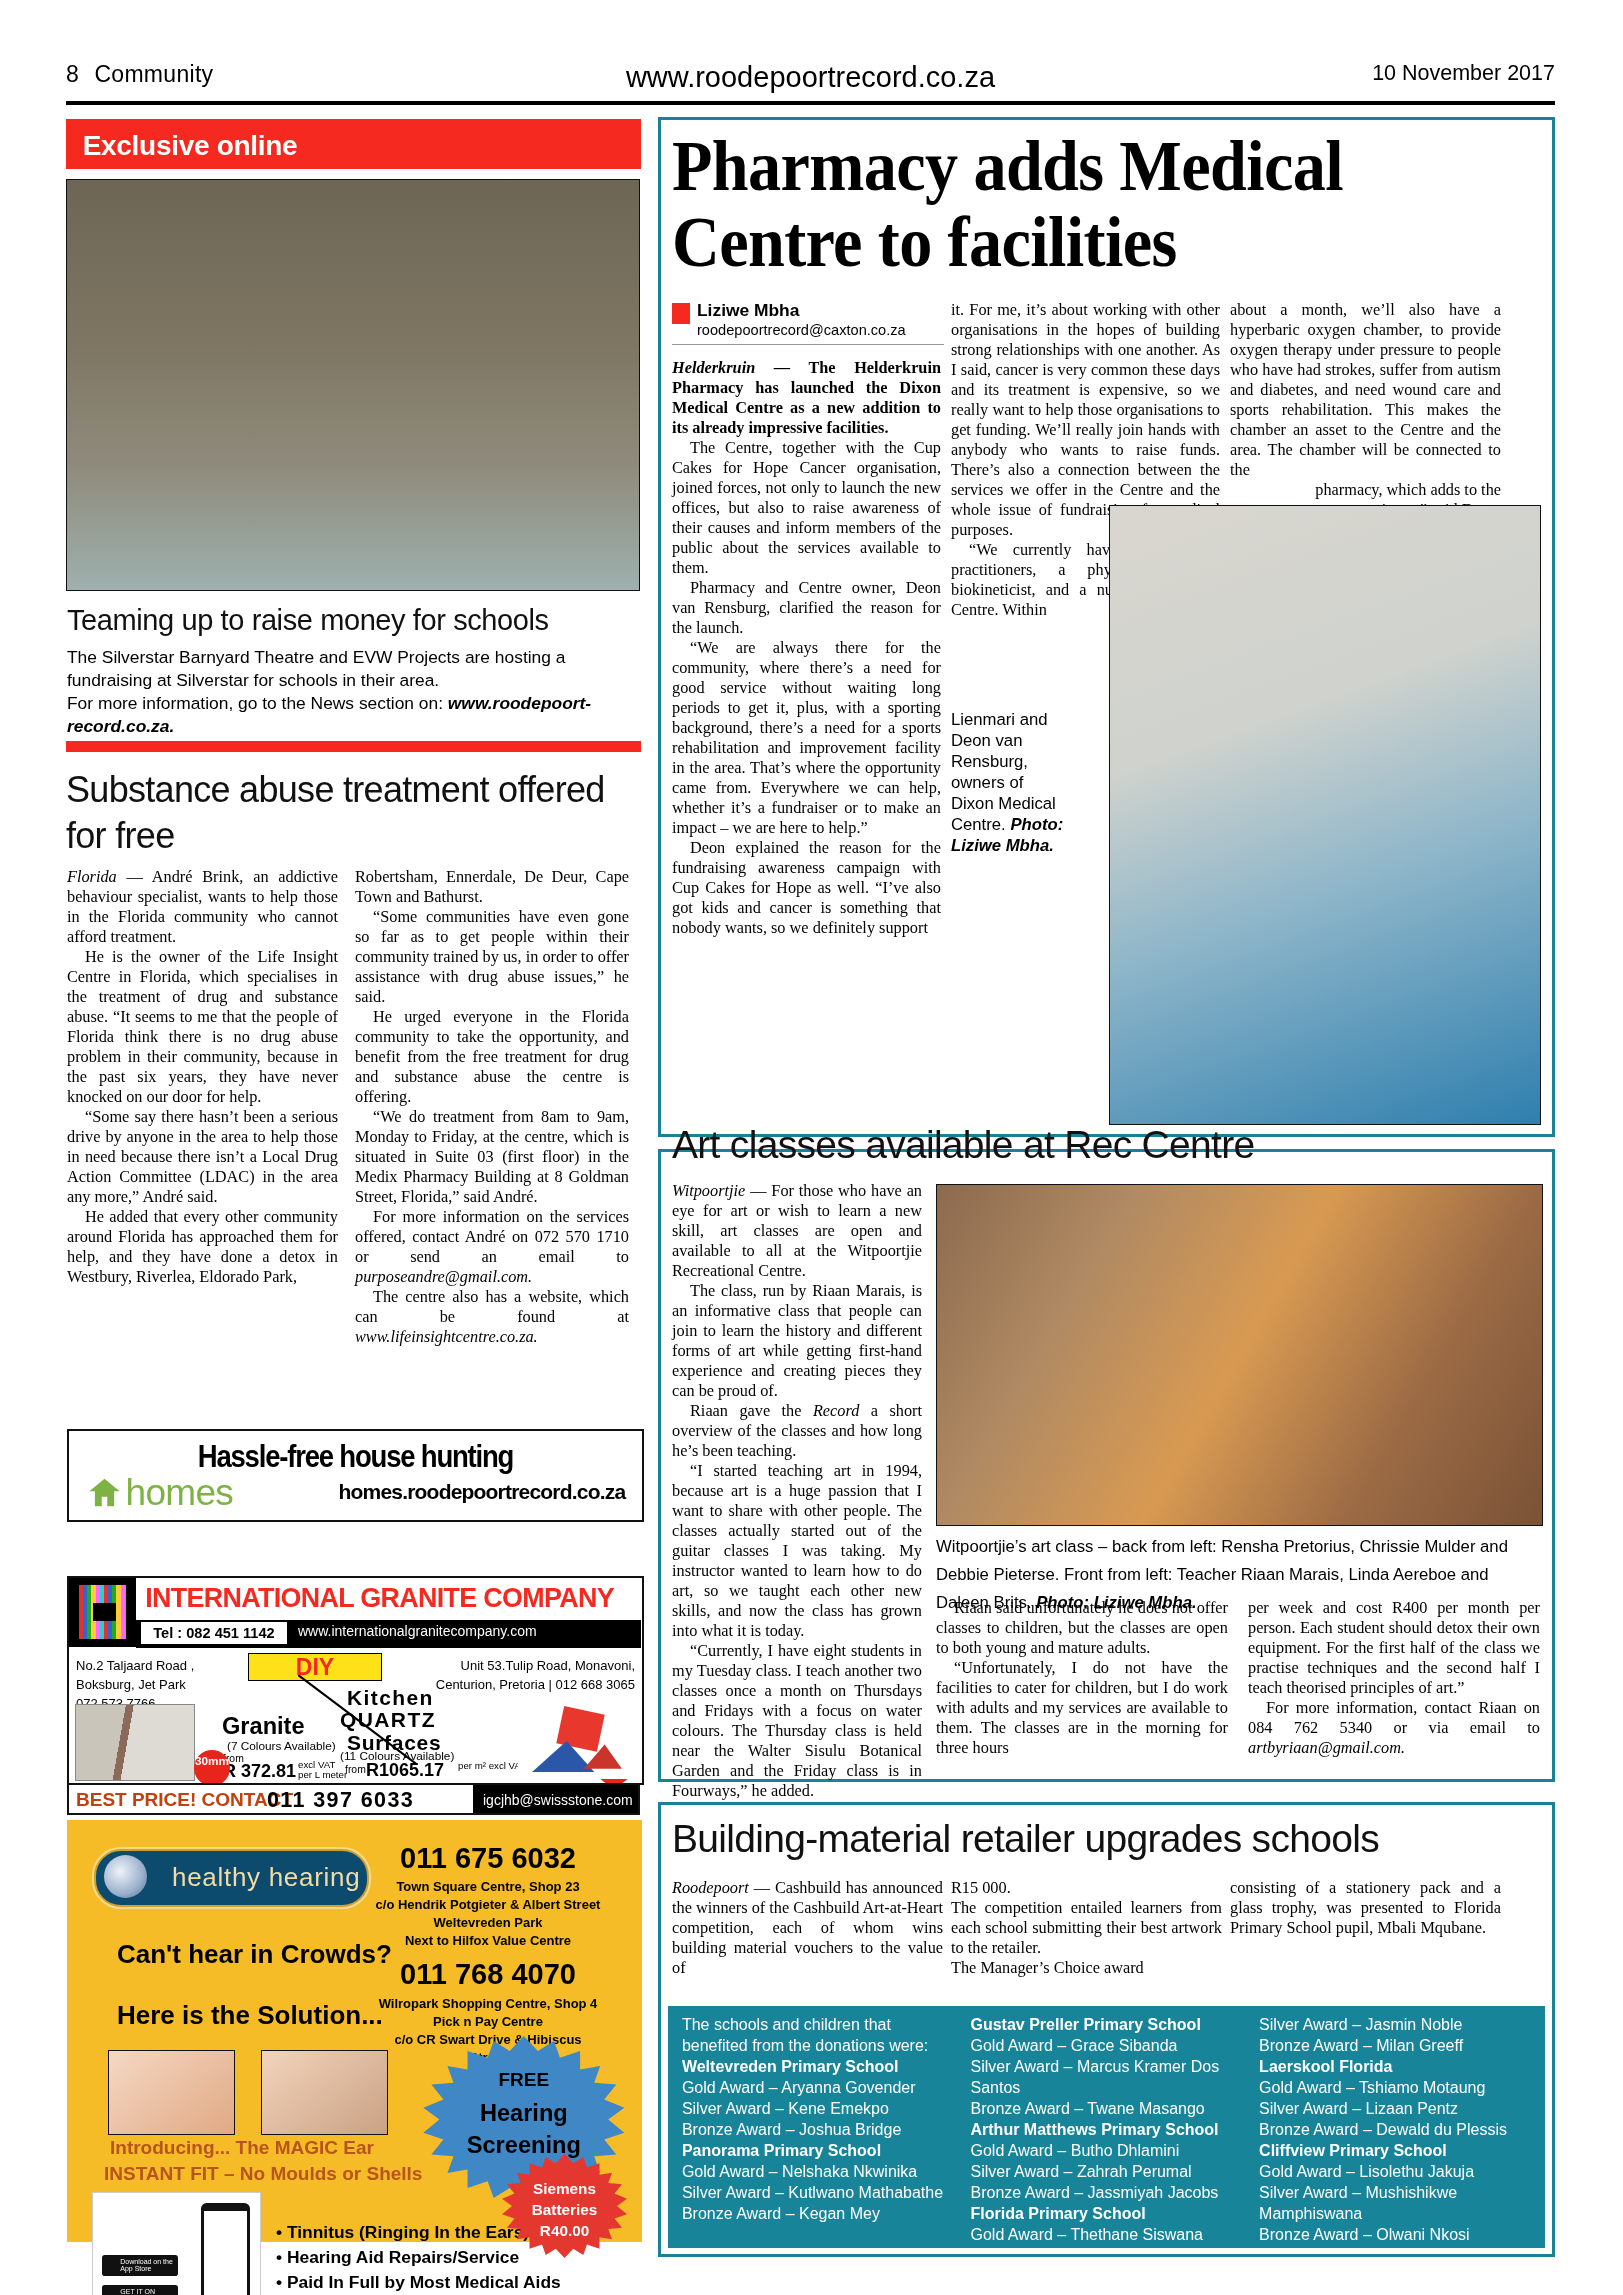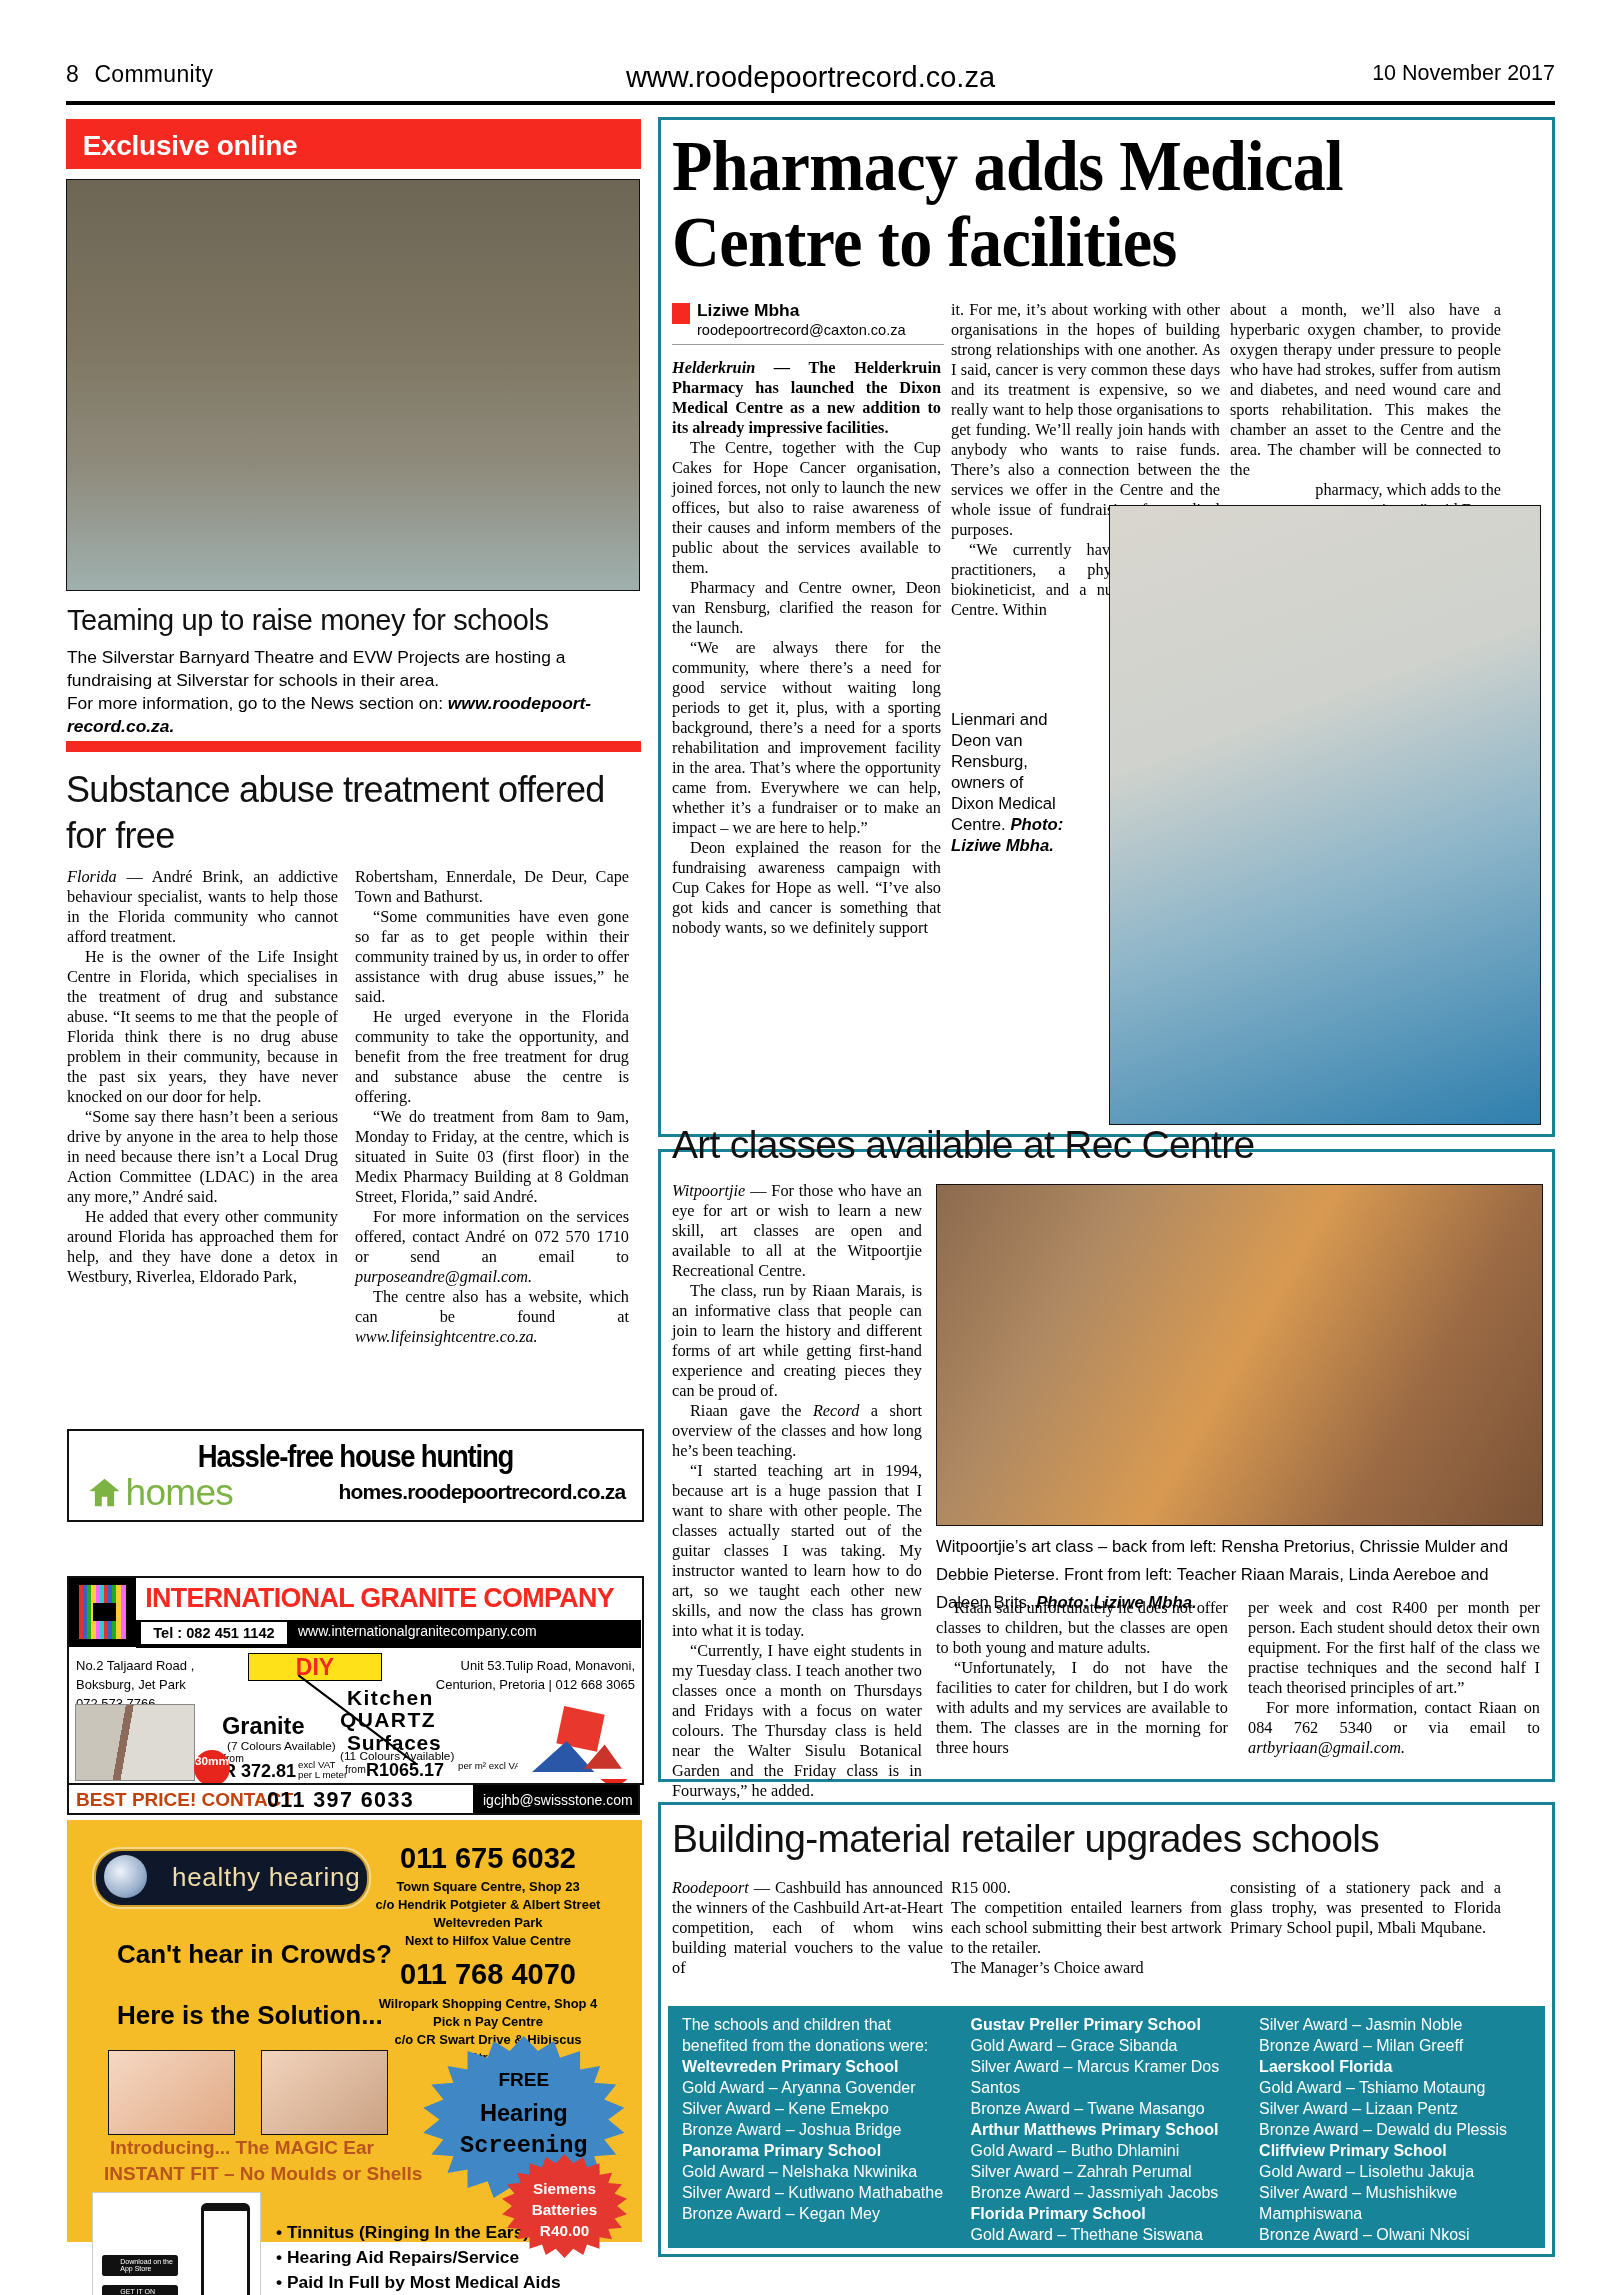--- a/index.html
+++ b/index.html
@@ -93,21 +93,21 @@
   .gr-vat2{position:absolute;left:389px;top:183px;font-family:"Liberation Sans",sans-serif;font-size:9.7px;line-height:10.4px;}
 
   .gr-bottom{position:absolute;left:67px;top:1783px;width:573px;height:32px;border:2.1px solid #111;background:#000;box-sizing:border-box;}
   .gr-bw{position:absolute;left:0;top:0;width:404px;height:28px;background:#fff;}
   .gr-best{position:absolute;left:7px;top:4.2px;color:#c2410c;font-family:"Liberation Sans",sans-serif;font-weight:bold;font-size:19px;}
   .gr-phone{position:absolute;left:198px;top:2.8px;font-family:"Liberation Sans",sans-serif;font-weight:bold;font-size:21.5px;letter-spacing:1.4px;}
   .gr-mail{position:absolute;left:414px;top:7px;color:#fff;font-family:"Liberation Sans",sans-serif;font-size:14px;}
 
   
   .hear-ad{position:absolute;left:67px;top:1820px;width:573px;height:420px;background:#f5bc27;border:1.4px solid #f5bc27;}
-  .hear-logo{position:absolute;left:26px;top:28px;width:271px;height:54px;background:#0f172a;border-radius:27px;
+  .hear-logo{position:absolute;left:26px;top:28px;width:271px;height:54px;background:#0c4a6e;border-radius:27px;
      border:2.1px solid #cfa02a;box-shadow:0 0 0 2.1px #f5d98a;}
   .hear-logo .lw{position:absolute;left:76px;top:11px;color:#f0dca6;font-family:"Liberation Sans",sans-serif;font-size:26px;letter-spacing:0.7px;}
   .hear-logo .ear{position:absolute;left:8.3px;top:4.2px;width:43px;height:43px;border-radius:50%;
      background:radial-gradient(circle at 38% 38%,#eef3fa,#9ab0cc 60%,#4a6c99);}
   .hear-q1{position:absolute;left:49px;top:118px;font-family:"Liberation Sans",sans-serif;font-weight:bold;font-size:26px;}
   .hear-q2{position:absolute;left:49px;top:179px;font-family:"Liberation Sans",sans-serif;font-weight:bold;font-size:26px;}
   .hear-ph1{position:absolute;right:14px;top:21px;width:278px;text-align:center;font-family:"Liberation Sans",sans-serif;font-weight:bold;font-size:29px;}
   .hear-a1{position:absolute;right:14px;top:57px;width:278px;text-align:center;font-family:"Liberation Sans",sans-serif;font-weight:bold;font-size:13px;line-height:18px;}
   .hear-ph2{position:absolute;right:14px;top:137px;width:278px;text-align:center;font-family:"Liberation Sans",sans-serif;font-weight:bold;font-size:29px;}
   .hear-a2{position:absolute;right:14px;top:174px;width:278px;text-align:center;font-family:"Liberation Sans",sans-serif;font-weight:bold;font-size:13px;line-height:18px;}
@@ -120,21 +120,21 @@
   .hear-app{position:absolute;left:23.6px;top:371px;width:167px;height:128px;background:#fff;border:0.7px solid #ccc;}
   .hear-app .store{position:absolute;left:9.7px;width:76px;height:21px;background:#111;border-radius:2.8px;color:#fff;
      font-family:"Liberation Sans",sans-serif;font-size:7px;line-height:7.6px;padding:2.8px 0 0 18px;box-sizing:border-box;}
   .hear-app .phone{position:absolute;right:9.7px;top:9.7px;width:49px;height:104px;background:#111;border-radius:5.6px;}
   .hear-app .phone i{position:absolute;left:2.8px;top:8.3px;right:2.8px;bottom:9.7px;background:#fff;display:block;}
   .hear-bul{position:absolute;left:208px;top:399px;font-family:"Liberation Sans",sans-serif;font-weight:bold;font-size:17.4px;line-height:25px;}
   .starburst-blue{position:absolute;right:16.7px;top:215px;width:201px;height:167px;background:#3f88c5;
      clip-path:polygon(50% 0%,57% 9%,65% 3%,68% 13%,78% 9%,78% 20%,88% 18%,85% 28%,96% 29%,90% 38%,100% 43%,92% 50%,100% 58%,90% 62%,96% 71%,85% 72%,88% 82%,78% 80%,78% 91%,68% 87%,65% 97%,57% 91%,50% 100%,43% 91%,35% 97%,32% 87%,22% 91%,22% 80%,12% 82%,15% 72%,4% 71%,10% 62%,0% 58%,8% 50%,0% 43%,10% 38%,4% 29%,15% 28%,12% 18%,22% 20%,22% 9%,32% 13%,35% 3%,43% 9%);}
   .sb-t1{position:absolute;left:0;top:33px;width:201px;text-align:center;font-family:"Liberation Sans",sans-serif;font-weight:bold;font-size:19px;}
   .sb-t2{position:absolute;left:0;top:64px;width:201px;text-align:center;font-family:"Liberation Sans",sans-serif;font-weight:bold;font-size:23.6px;}
-  .sb-t3{position:absolute;left:0;top:96px;width:201px;text-align:center;font-family:Liberation Mono, monospace;font-weight:bold;font-size:23.6px;}
+  .sb-t3{position:absolute;left:0;top:96px;width:201px;text-align:center;font-family:Liberation Sans, sans-serif;font-weight:bold;font-size:23.6px;}
   .starburst-red{position:absolute;right:14px;top:333px;width:125px;height:104px;background:#e4372f;
      clip-path:polygon(50% 0%,57% 9%,65% 3%,68% 13%,78% 9%,78% 20%,88% 18%,85% 28%,96% 29%,90% 38%,100% 43%,92% 50%,100% 58%,90% 62%,96% 71%,85% 72%,88% 82%,78% 80%,78% 91%,68% 87%,65% 97%,57% 91%,50% 100%,43% 91%,35% 97%,32% 87%,22% 91%,22% 80%,12% 82%,15% 72%,4% 71%,10% 62%,0% 58%,8% 50%,0% 43%,10% 38%,4% 29%,15% 28%,12% 18%,22% 20%,22% 9%,32% 13%,35% 3%,43% 9%);}
   .sr-t{position:absolute;left:0;top:23.6px;width:125px;text-align:center;color:#fff;font-family:"Liberation Sans",sans-serif;font-weight:bold;font-size:15.3px;line-height:21px;}
 
   
   .tealbox{position:absolute;border:3.5px solid #1a8296;background:#fff;box-sizing:border-box;}
 
   .pharm-box{left:658px;top:117px;width:897px;height:1020px;}
   .pharm-head{position:absolute;left:672px;top:128px;width:875px;font-family:"Liberation Serif",serif;
      font-weight:bold;font-size:72px;line-height:76px;letter-spacing:-0.7px;transform:scaleX(.92);transform-origin:left top;}

